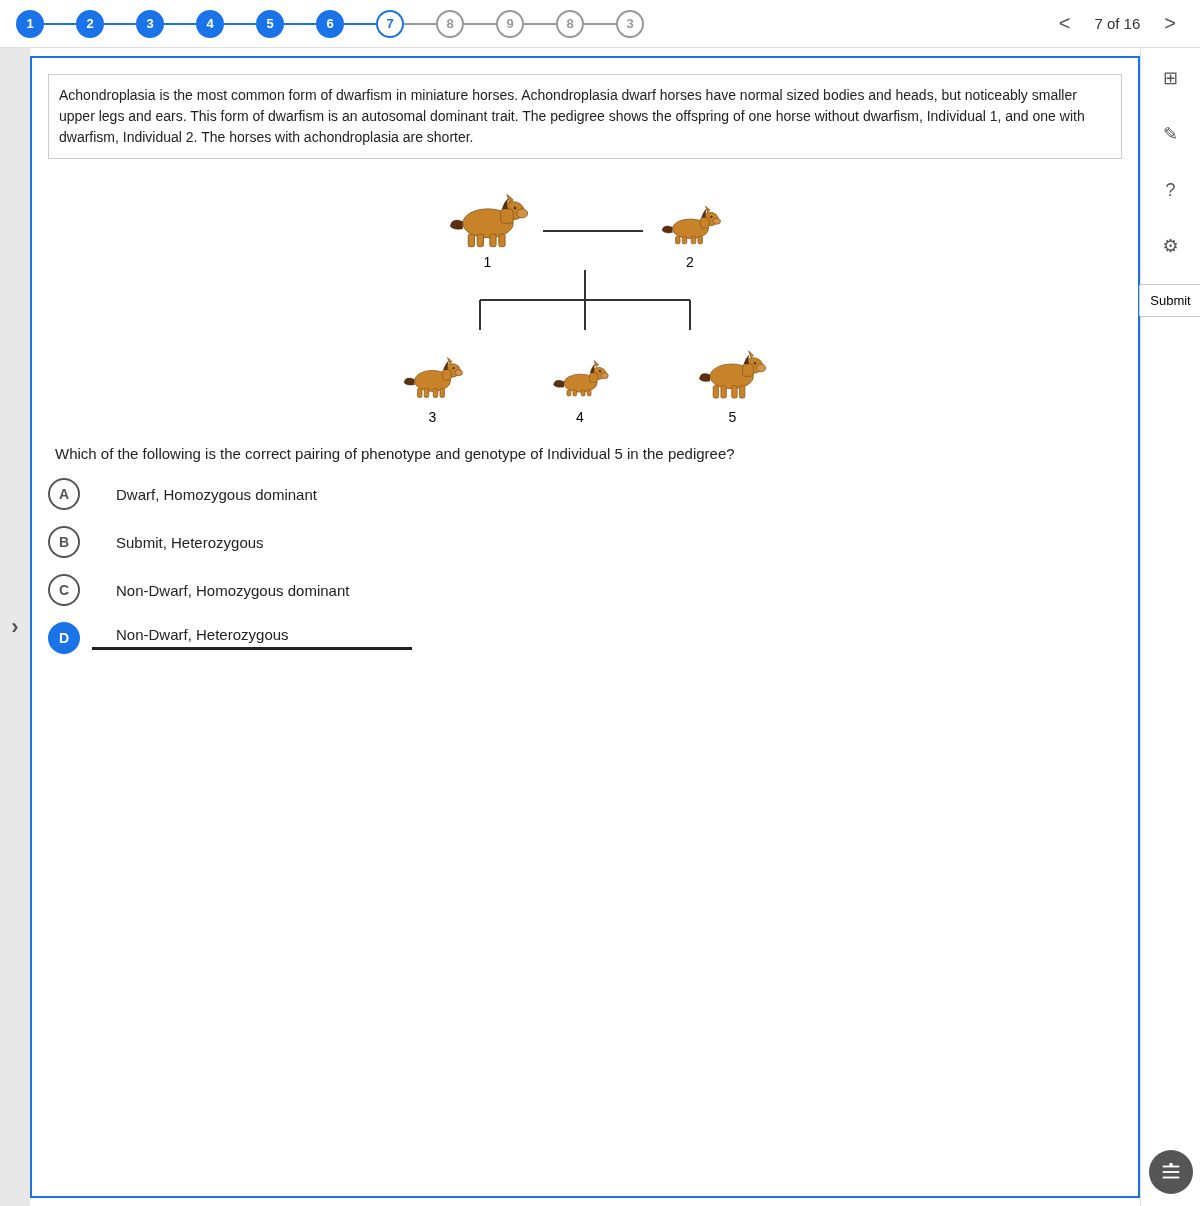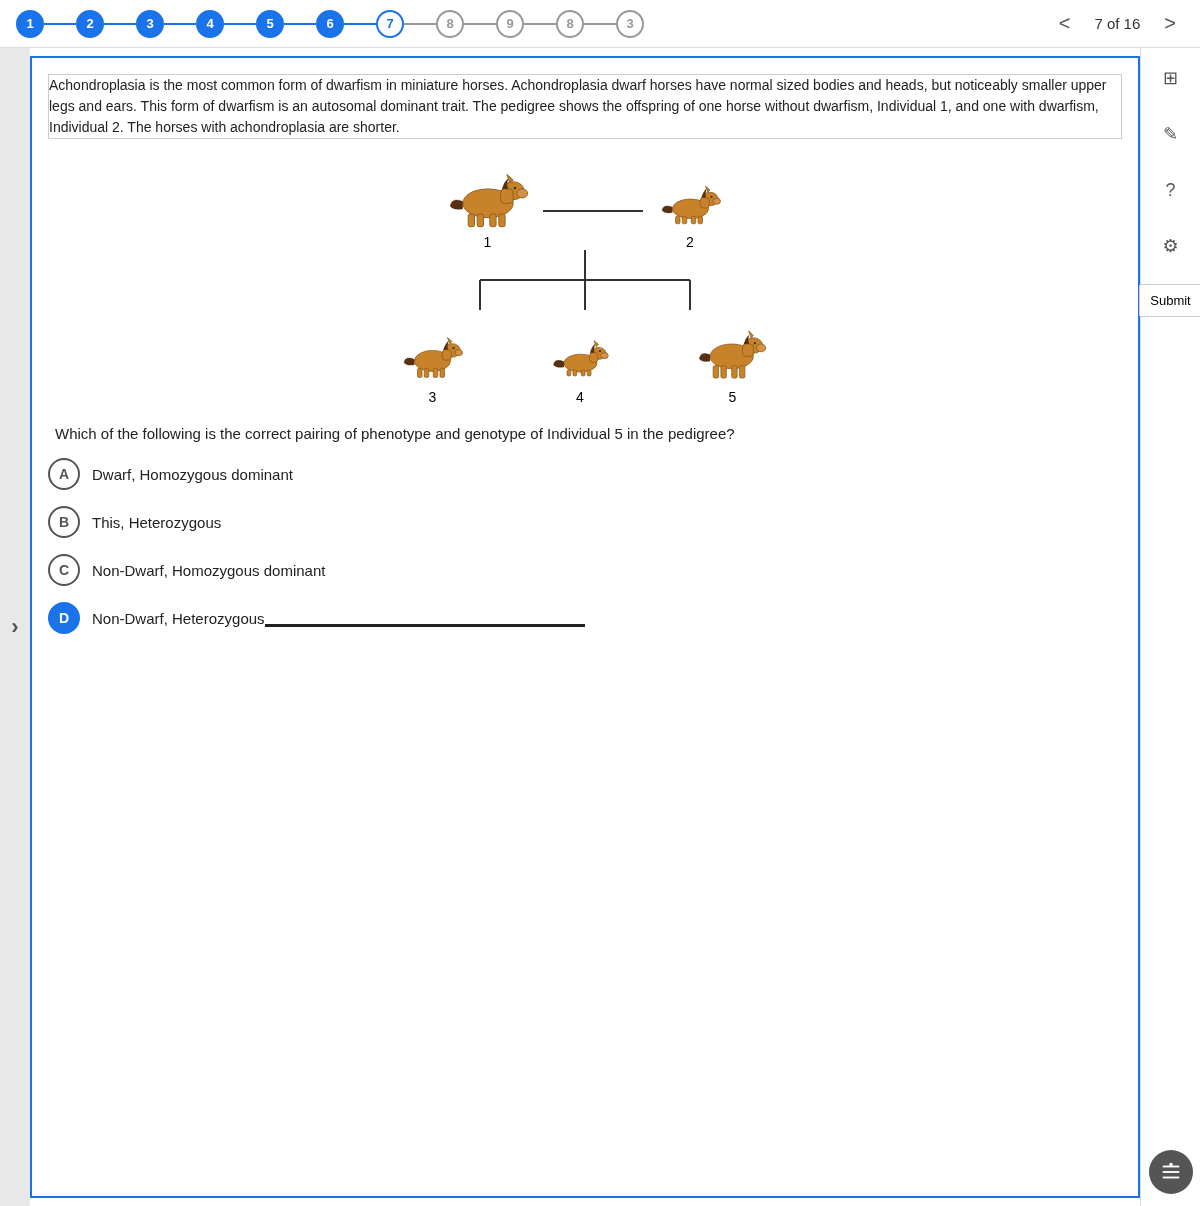--- a/index.html
+++ b/index.html
@@ -113,21 +113,21 @@
       margin: 8px 0 8px 0;
     }
 
     
     .passage-text {
       font-size: 14px;
       line-height: 1.5;
       color: #222;
       margin-bottom: 16px;
       border: 1px solid #ccc;
-      padding: 0;
+      padding: 10px;
     }
 
     
     .pedigree-container {
       display: flex;
       flex-direction: column;
       align-items: center;
       margin: 10px 0 20px 0;
     }
     .horse-item {
@@ -191,20 +191,21 @@
       flex-shrink: 0;
     }
     .answer-circle.selected {
       background: #1a73e8;
       border-color: #1a73e8;
       color: #fff;
     }
     .answer-label {
       font-size: 15px;
       color: #222;
+      margin-left: 24px;
     }
     .answer-underline {
       border-bottom: 3px solid #222;
       width: 320px;
       margin-top: 4px;
     }
 
     
     .right-sidebar {
       width: 60px;
@@ -472,33 +473,33 @@
       <li class="answer-item">
         <div class="answer-circle">
           <span>A</span>
         </div>
         <span class="answer-label">Dwarf, Homozygous dominant</span>
       </li>
       <li class="answer-item">
         <div class="answer-circle">
           <span>B</span>
         </div>
-        <span class="answer-label">This, Heterozygous</span>
+        <span class="answer-label">Submit, Heterozygous</span>
       </li>
       <li class="answer-item">
         <div class="answer-circle">
           <span>C</span>
         </div>
         <span class="answer-label">Non-Dwarf, Homozygous dominant</span>
       </li>
       <li class="answer-item">
         <div class="answer-circle selected">
           <span>D</span>
         </div>
-        <div style="display:flex; flex-direction:row;">
+        <div style="display:flex; flex-direction:column;">
           <span class="answer-label">Non-Dwarf, Heterozygous</span>
           <div class="answer-underline"></div>
         </div>
       </li>
     </ul>
 
   </div>
 
   <div class="right-sidebar">
     <div class="sidebar-icon">⊞</div>

